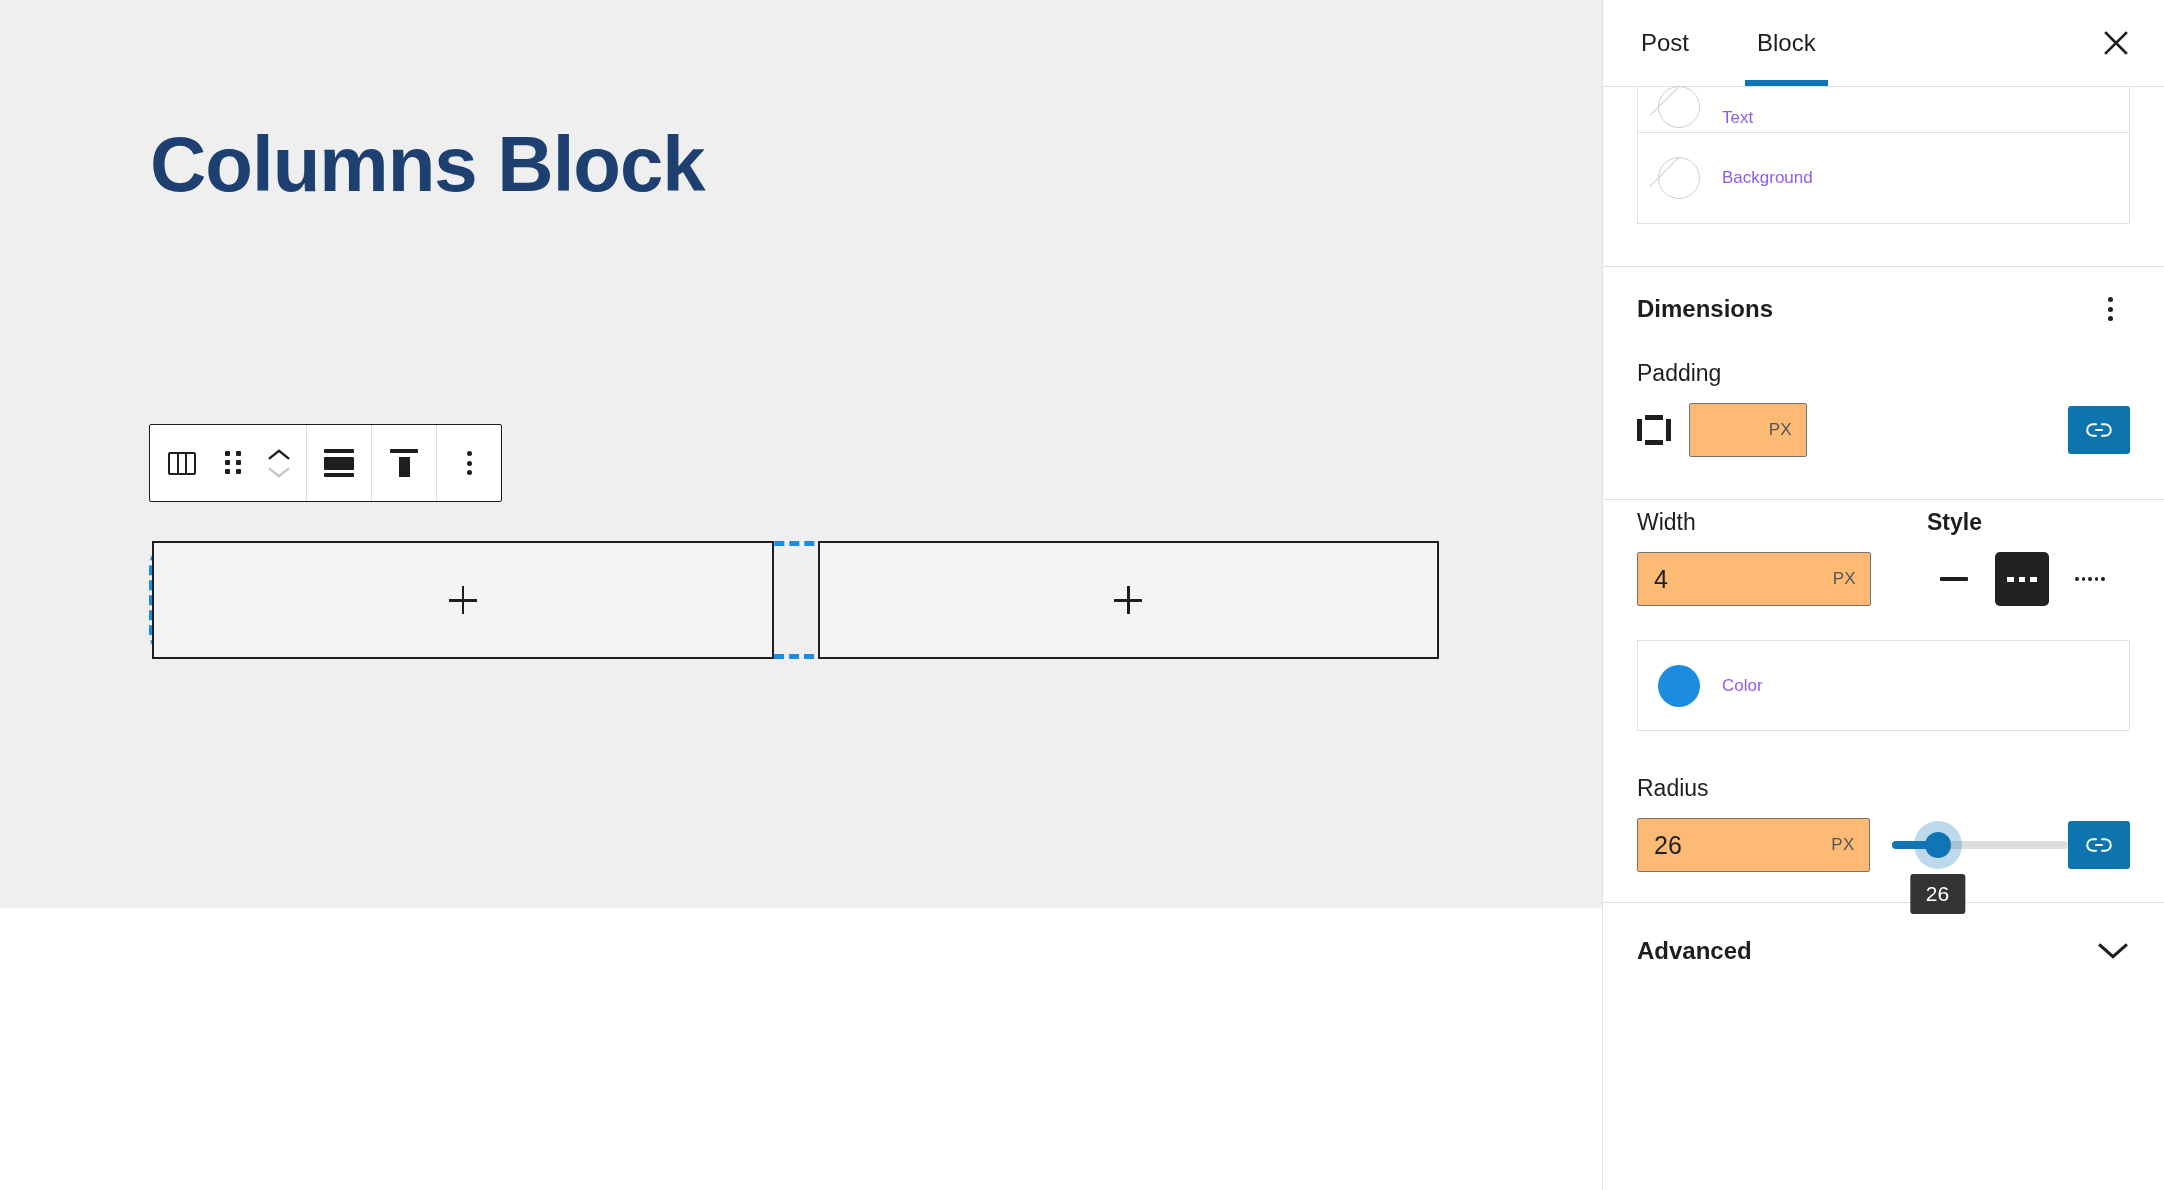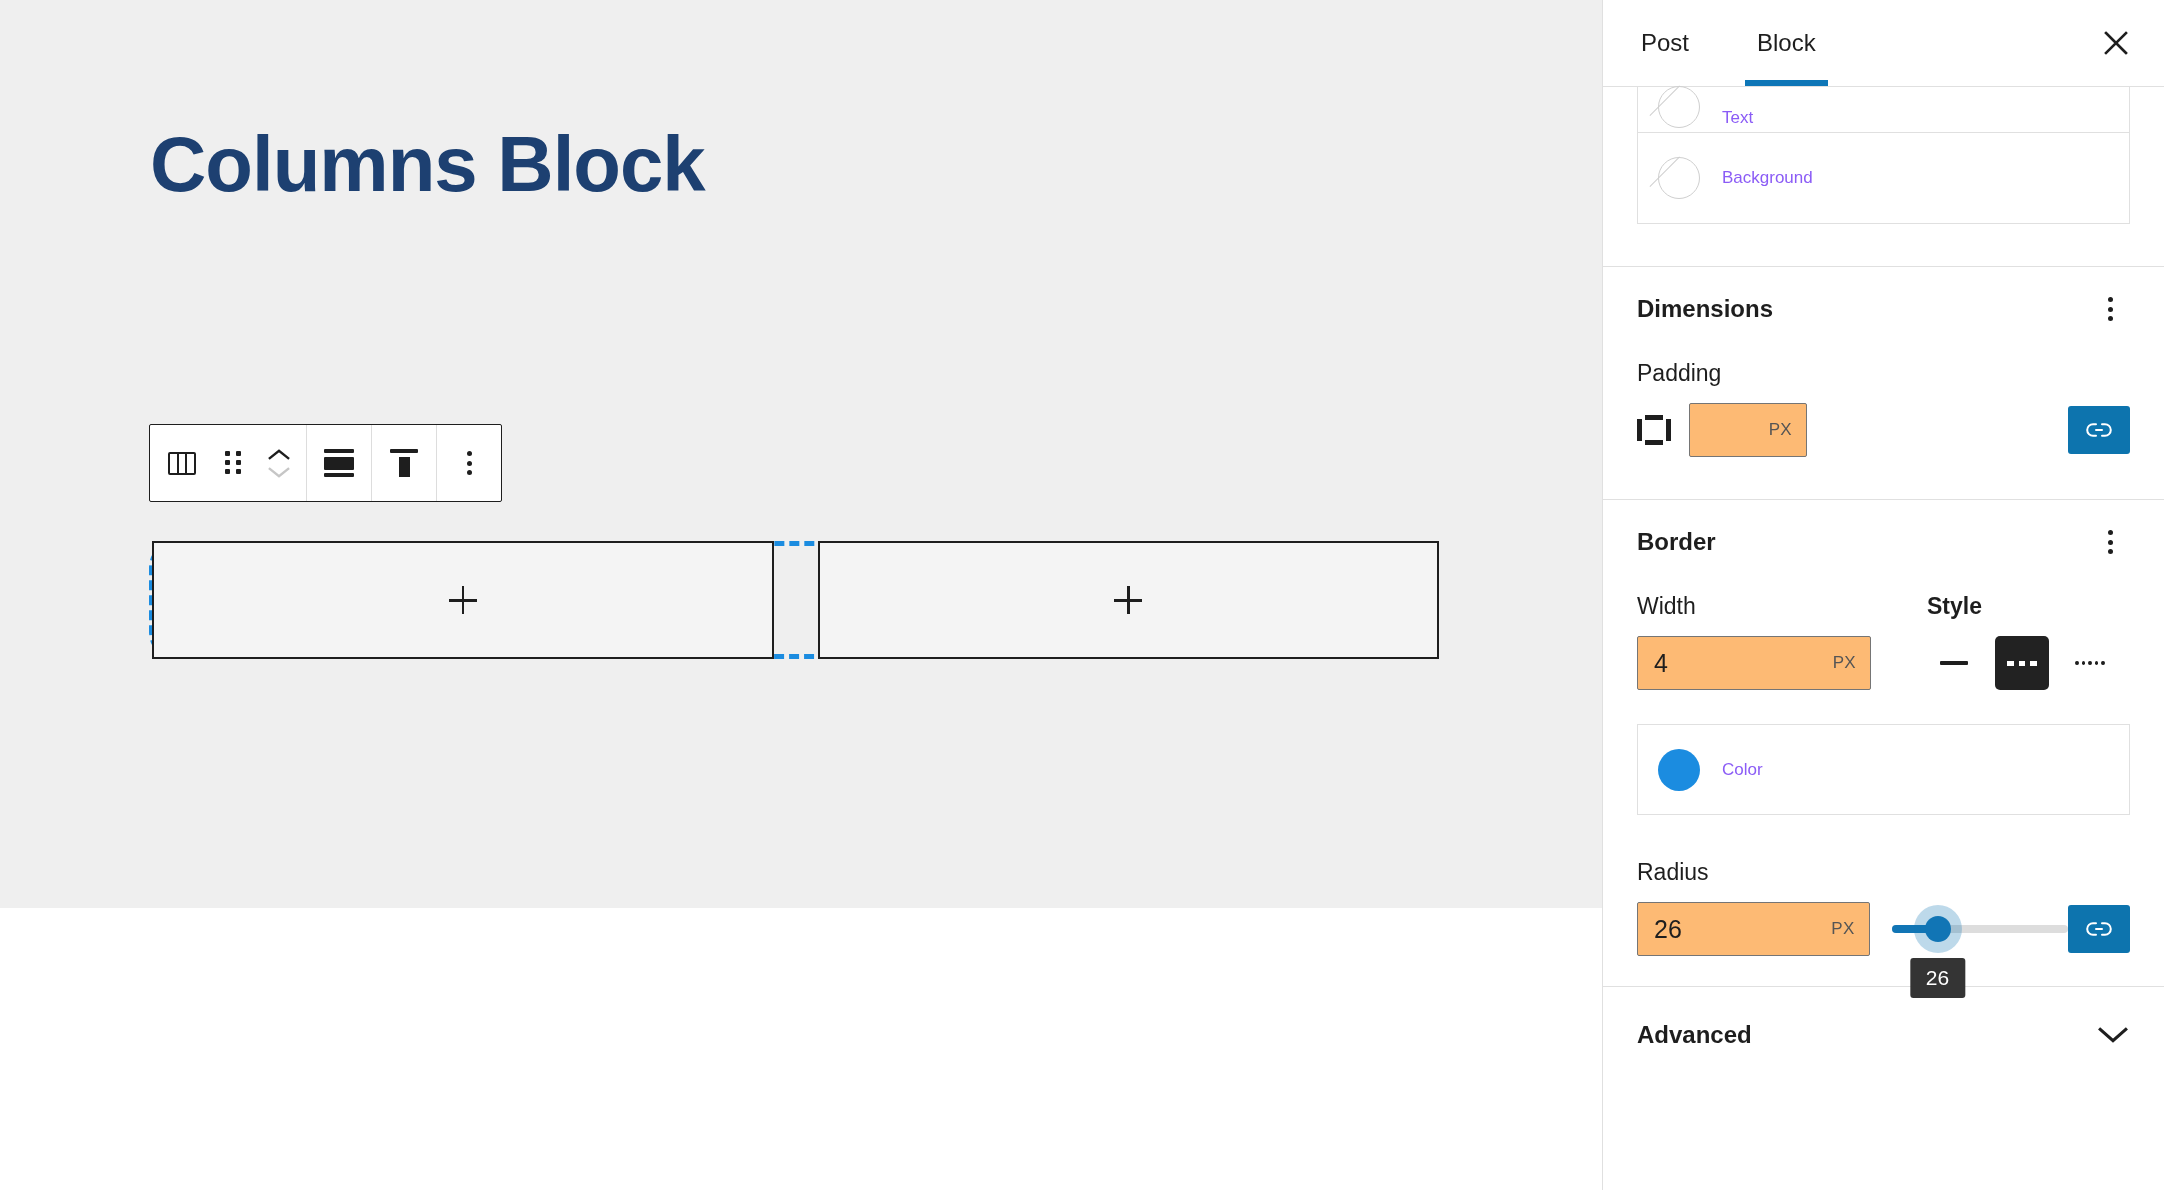--- a/index.html
+++ b/index.html
@@ -505,30 +505,20 @@
               <path d="M12 3.2 H9 a5.8 5.8 0 0 0 0 11.6 H12" stroke="#fff" stroke-width="2" fill="none" stroke-linecap="round"></path>
               <path d="M18 3.2 H21 a5.8 5.8 0 0 1 0 11.6 H18" stroke="#fff" stroke-width="2" fill="none" stroke-linecap="round"></path>
             </svg>
           </button>
         </div>
       </div>
 
       <div class="panel-divider" style="margin-top:0;"></div>
 
       <div class="panel-section">
-        <div class="panel-head">
-          <span class="panel-title">Border</span>
-          <button class="panel-more">
-            <span class="ico-more-v">
-              <i></i>
-                <i></i>
-                <i></i>
-            </span>
-          </button>
-        </div>
 
         <div class="row" style="align-items:flex-start;">
           <div>
             <label class="field-label">Width</label>
             <div class="num-field wide">
               <input class="num-input" type="text" value="4" style="">
               <span class="unit">PX</span>
             </div>
           </div>
 

